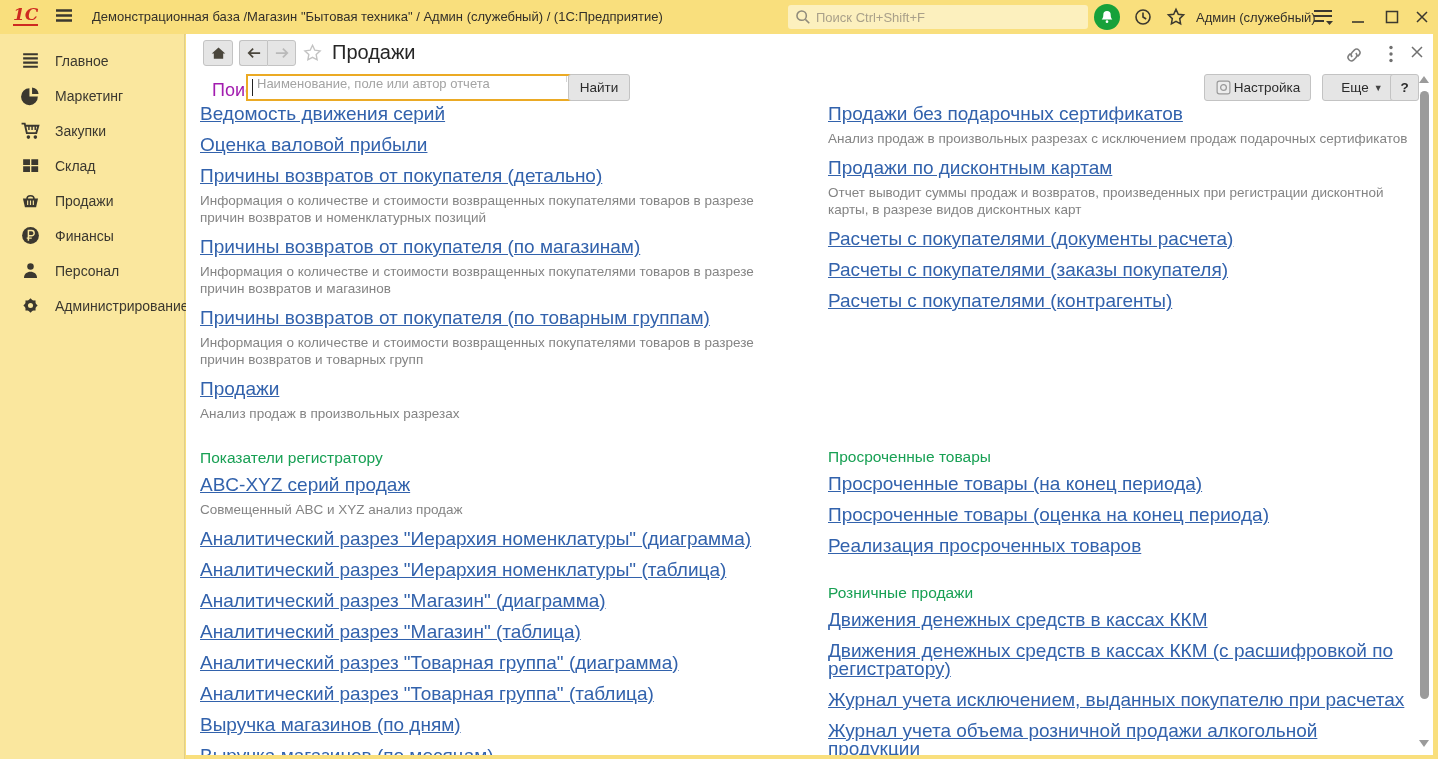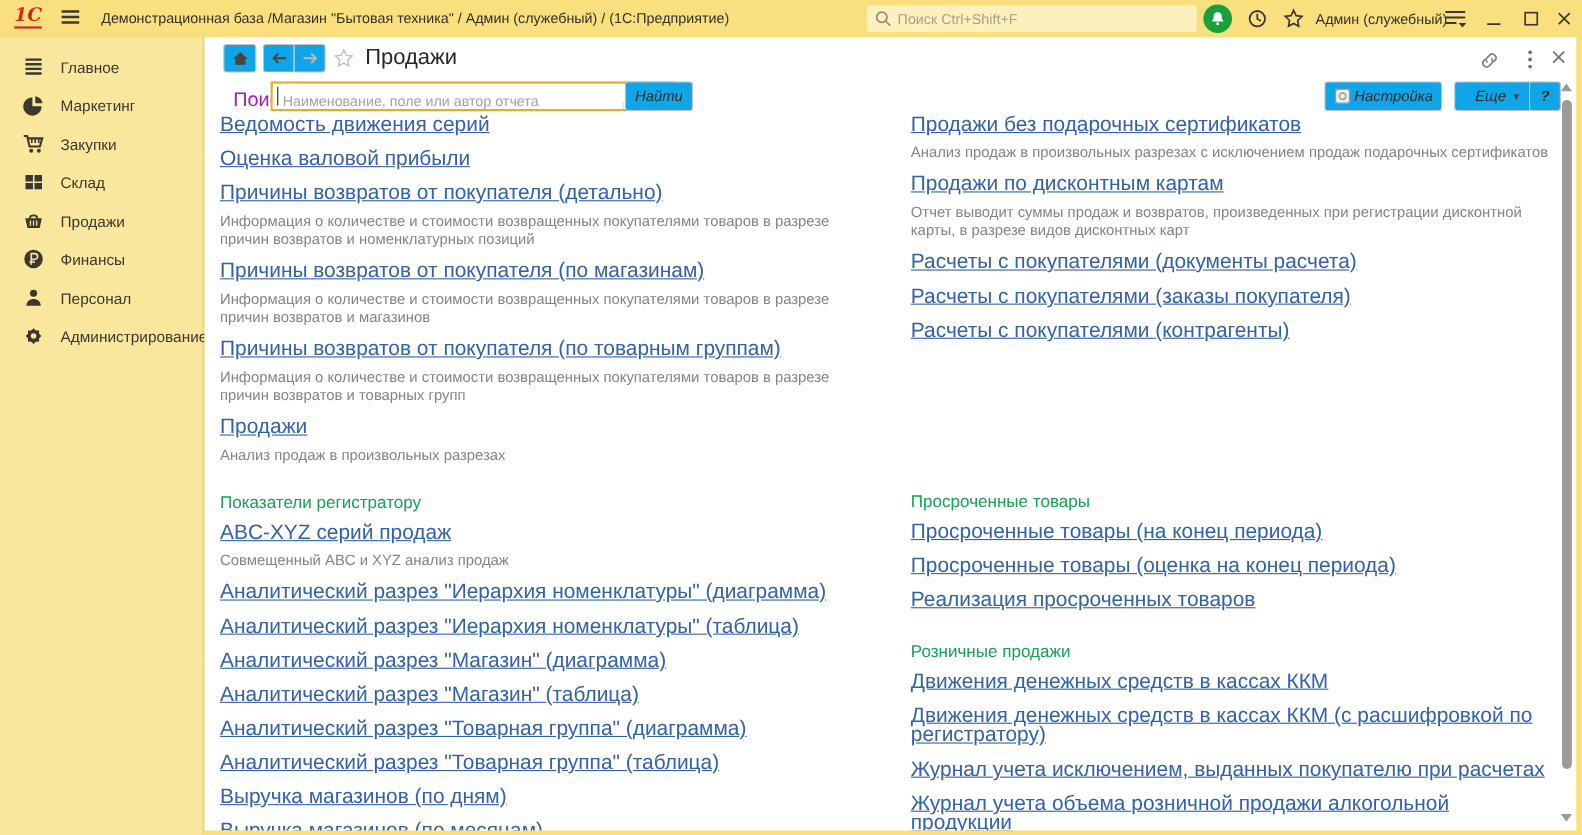--- a/index.html
+++ b/index.html
@@ -38,37 +38,37 @@
            border-right:1px solid #DFCE8D;padding-top:9px;box-sizing:border-box;}
   .side-item{height:35px;display:flex;align-items:center;padding-left:20px;cursor:pointer;}
   .side-icon{width:21px;height:21px;flex:0 0 auto;display:inline-flex;}
   .side-label{margin-left:14px;font-size:14px;color:#3B382F;white-space:nowrap;}
 
   
   .content-frame{position:absolute;left:186px;top:34px;right:0;bottom:0;background:#F9DF7D;}
   .panel{position:absolute;left:0;top:0;right:5px;bottom:4px;background:#FFFFFF;overflow:hidden;}
   .panel .abs{position:absolute;}
 
-  .btn{background:#0ea5e9;border:1px solid #C3C3C3;border-radius:3px;box-sizing:border-box;
+  .btn{background:#e5e5e5;border:1px solid #C3C3C3;border-radius:3px;box-sizing:border-box;
        display:flex;align-items:center;justify-content:center;font-size:13.5px;color:#2B2B2B;
-       cursor:pointer;font-style:italic;}
+       cursor:pointer;}
   .home-btn{left:17px;top:6px;width:30px;height:26px;}
   .nav-group{left:53px;top:6px;width:57px;height:26px;display:flex;}
   .nav-group .btn{position:static;flex:1;border-radius:0;}
   .nav-group .btn:first-child{border-radius:3px 0 0 3px;border-right:none;}
   .nav-group .btn:last-child{border-radius:0 3px 3px 0;}
   .fav-star{left:116px;top:9px;width:21px;height:20px;}
   .page-title{left:146px;top:7px;font-size:20px;color:#262626;}
   .hdr-link{left:1158px;top:11px;width:20px;height:20px;cursor:pointer;}
   .hdr-kebab{left:1198px;top:10px;width:14px;height:20px;cursor:pointer;}
   .hdr-close{left:1222px;top:9px;width:18px;height:18px;cursor:pointer;}
 
   .search-label{left:26px;top:46px;font-size:18px;color:#a21caf;}
   .search-group{left:60px;top:40px;width:368px;height:27px;border:2px solid #EBAA24;
-                background:#fff;box-sizing:border-box;display:flex;align-items:flex-end;}
+                background:#fff;box-sizing:border-box;display:flex;align-items:flex-start;}
   .search-group input{flex:1;border:none;outline:none;font-size:13px;color:#333;
                       padding:0 4px 0 9px;font-family:inherit;min-width:0;}
   .search-group input::placeholder{color:#A3A3A3;}
   .caret{position:absolute;left:66px;top:45px;width:1px;height:17px;background:#222;}
   .sg-btn{width:22px;border-left:1px solid #D5D5D5;display:flex;align-items:center;
           justify-content:center;cursor:pointer;color:#555;font-size:12px;background:#fff;}
   .find-btn{left:382px;top:40px;width:62px;height:27px;}
   .settings-btn{left:1018px;top:40px;width:107px;height:27px;gap:2px;}
   .more-btn{left:1136px;top:40px;width:80px;height:27px;gap:5px;}
   .help-btn{left:1204px;top:40px;width:29px;height:27px;font-weight:700;}

